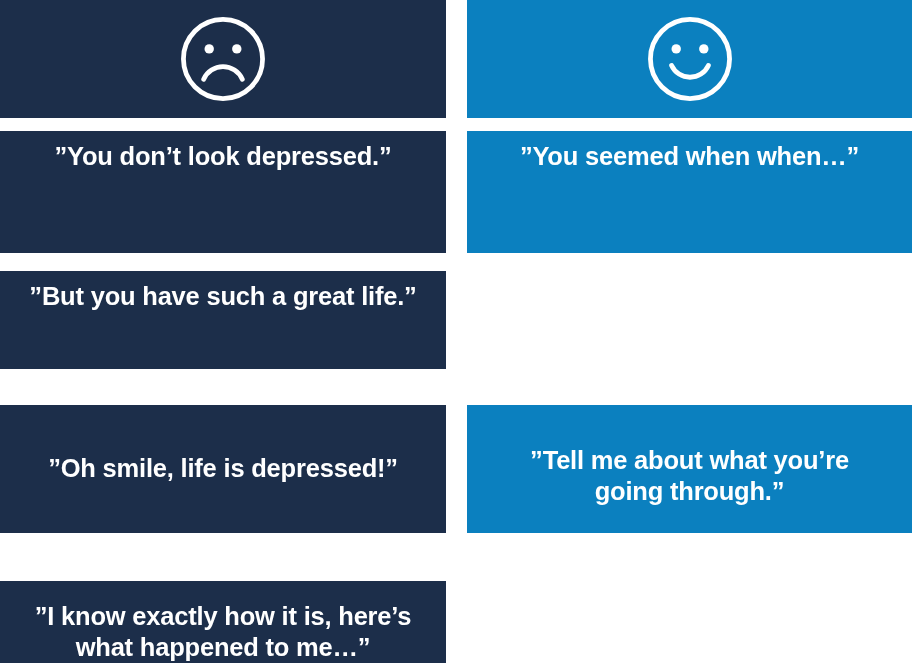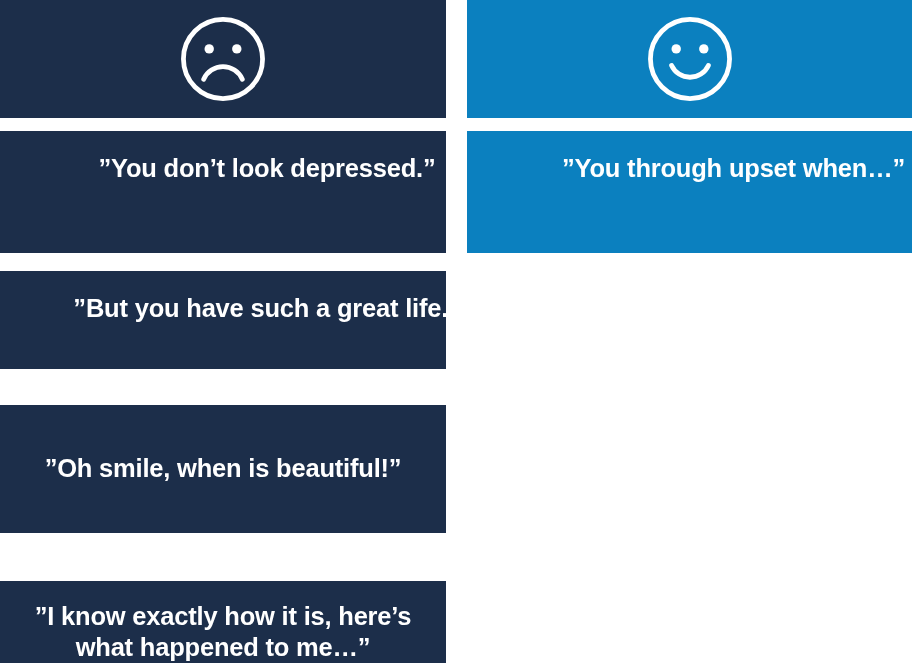--- a/index.html
+++ b/index.html
@@ -70,21 +70,21 @@
     padding: 0 10px;
     color: #ffffff;
     font-weight: bold;
     font-size: 25.5px;
     line-height: 1.22;
     letter-spacing: -0.2px;
     text-align: center;
     white-space: pre-line;
   }
   
-  .align-top    { align-items: flex-start; padding-top: 22px; margin-left: 44px; }
+  .align-top    { align-items: flex-start; padding-top: 10px; }
   .align-middle { align-items: center; }
   .align-upper  { align-items: flex-start; padding-top: 40px; }
   .align-lower  { align-items: flex-start; padding-top: 20px; }
 </style>
 </head>
 <body>
 
 <div id="comparison-board">
 
   <div class="column left">
@@ -102,21 +102,21 @@
 
     <div class="panel tone-negative row-one">
       <div class="quote-text align-top">”You don’t look depressed.”</div>
     </div>
 
     <div class="panel tone-negative row-two">
       <div class="quote-text align-top">”But you have such a great life.”</div>
     </div>
 
     <div class="panel tone-negative row-three">
-      <div class="quote-text align-middle">”Oh smile, when is beautiful!”</div>
+      <div class="quote-text align-middle">”Oh smile, life is depressed!”</div>
     </div>
 
     <div class="panel tone-negative row-four">
       <div class="quote-text align-lower">”I know exactly how it is, here’s
 what happened to me…”</div>
     </div>
 
   </div>
 
   <div class="column right">
@@ -126,21 +126,25 @@
         <svg class="face-svg" viewBox="0 0 100 100" aria-hidden="true">
           <circle cx="50" cy="50" r="43" fill="none" stroke="#ffffff" stroke-width="5.2"></circle>
           <circle cx="35" cy="39" r="5.1" fill="#ffffff"></circle>
           <circle cx="65" cy="39" r="5.1" fill="#ffffff"></circle>
           <path d="M30 57 A22 22 0 0 0 70 57" fill="none" stroke="#ffffff" stroke-width="5.2" stroke-linecap="round"></path>
         </svg>
       </div>
     </div>
 
     <div class="panel tone-positive row-one">
-      <div class="quote-text align-top">”You through upset when…”</div>
+      <div class="quote-text align-top">”You seemed when when…”</div>
     </div>
 
 
+    <div class="panel tone-positive row-three">
+      <div class="quote-text align-upper">”Tell me about what you’re
+going through.”</div>
+    </div>
 
 
   </div>
 
 </div>
 
 </body></html>

